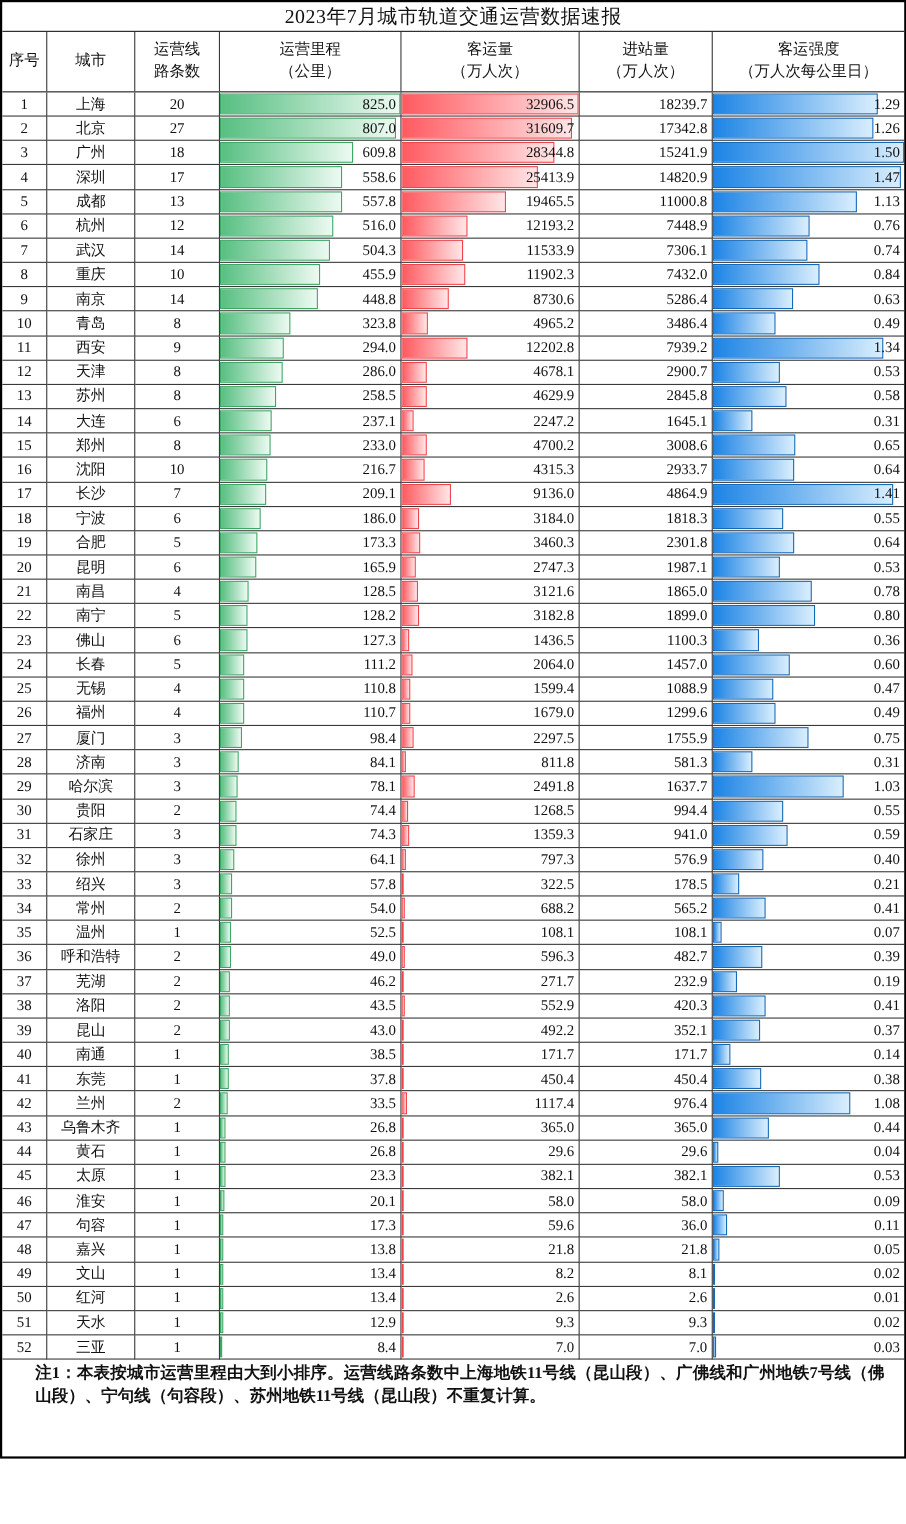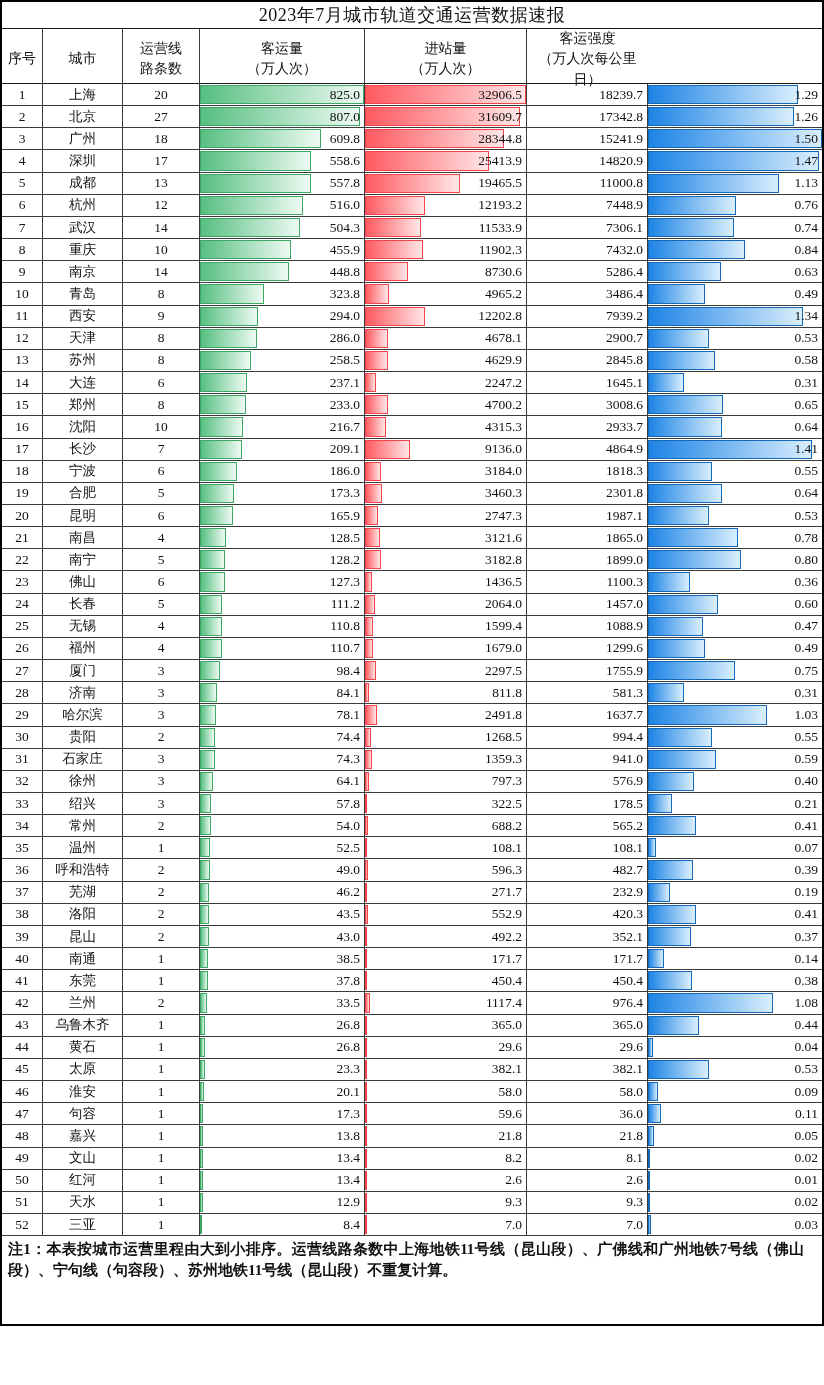--- a/index.html
+++ b/index.html
@@ -52,37 +52,39 @@
     position:absolute; left:0; top:1px; bottom:1px;
     border:1px solid transparent;
   }
   .bar-green { background:linear-gradient(to right,#57bf81,#edfaf2); border-color:#3ea765; }
   .bar-red   { background:linear-gradient(to right,#ff5a60,#ffe6e7); border-color:#f2444b; }
   .bar-blue  { background:linear-gradient(to right,#1d84e5,#d9eefd); border-color:#1569b9; }
   .notes {
     flex:1 1 auto;
     padding:3px 18px 0 6px;
     font-size:15px; font-weight:bold;
-    line-height:21px; text-align:justify;
+    line-height:21px; text-align:justify;margin-left:24px;
   }
   .notes p { margin:0; }
   .source { text-align:right; padding-right:8px; }
 </style>
 </head>
 <body>
 
 <div class="report">
 
   <div class="title">2023年7月城市轨道交通运营数据速报</div>
 
   <div class="grid-row header-row">
     <div class="header-cell">序号</div>
     <div class="header-cell">城市</div>
     <div class="header-cell">运营线
 路条数</div>
+    <div class="header-cell">运营里程
+（公里）</div>
     <div class="header-cell">客运量
 （万人次）</div>
     <div class="header-cell">进站量
 （万人次）</div>
     <div class="header-cell">客运强度
 （万人次每公里日）</div>
   </div>
 
   <div class="tbody">
     <div class="grid-row row">

